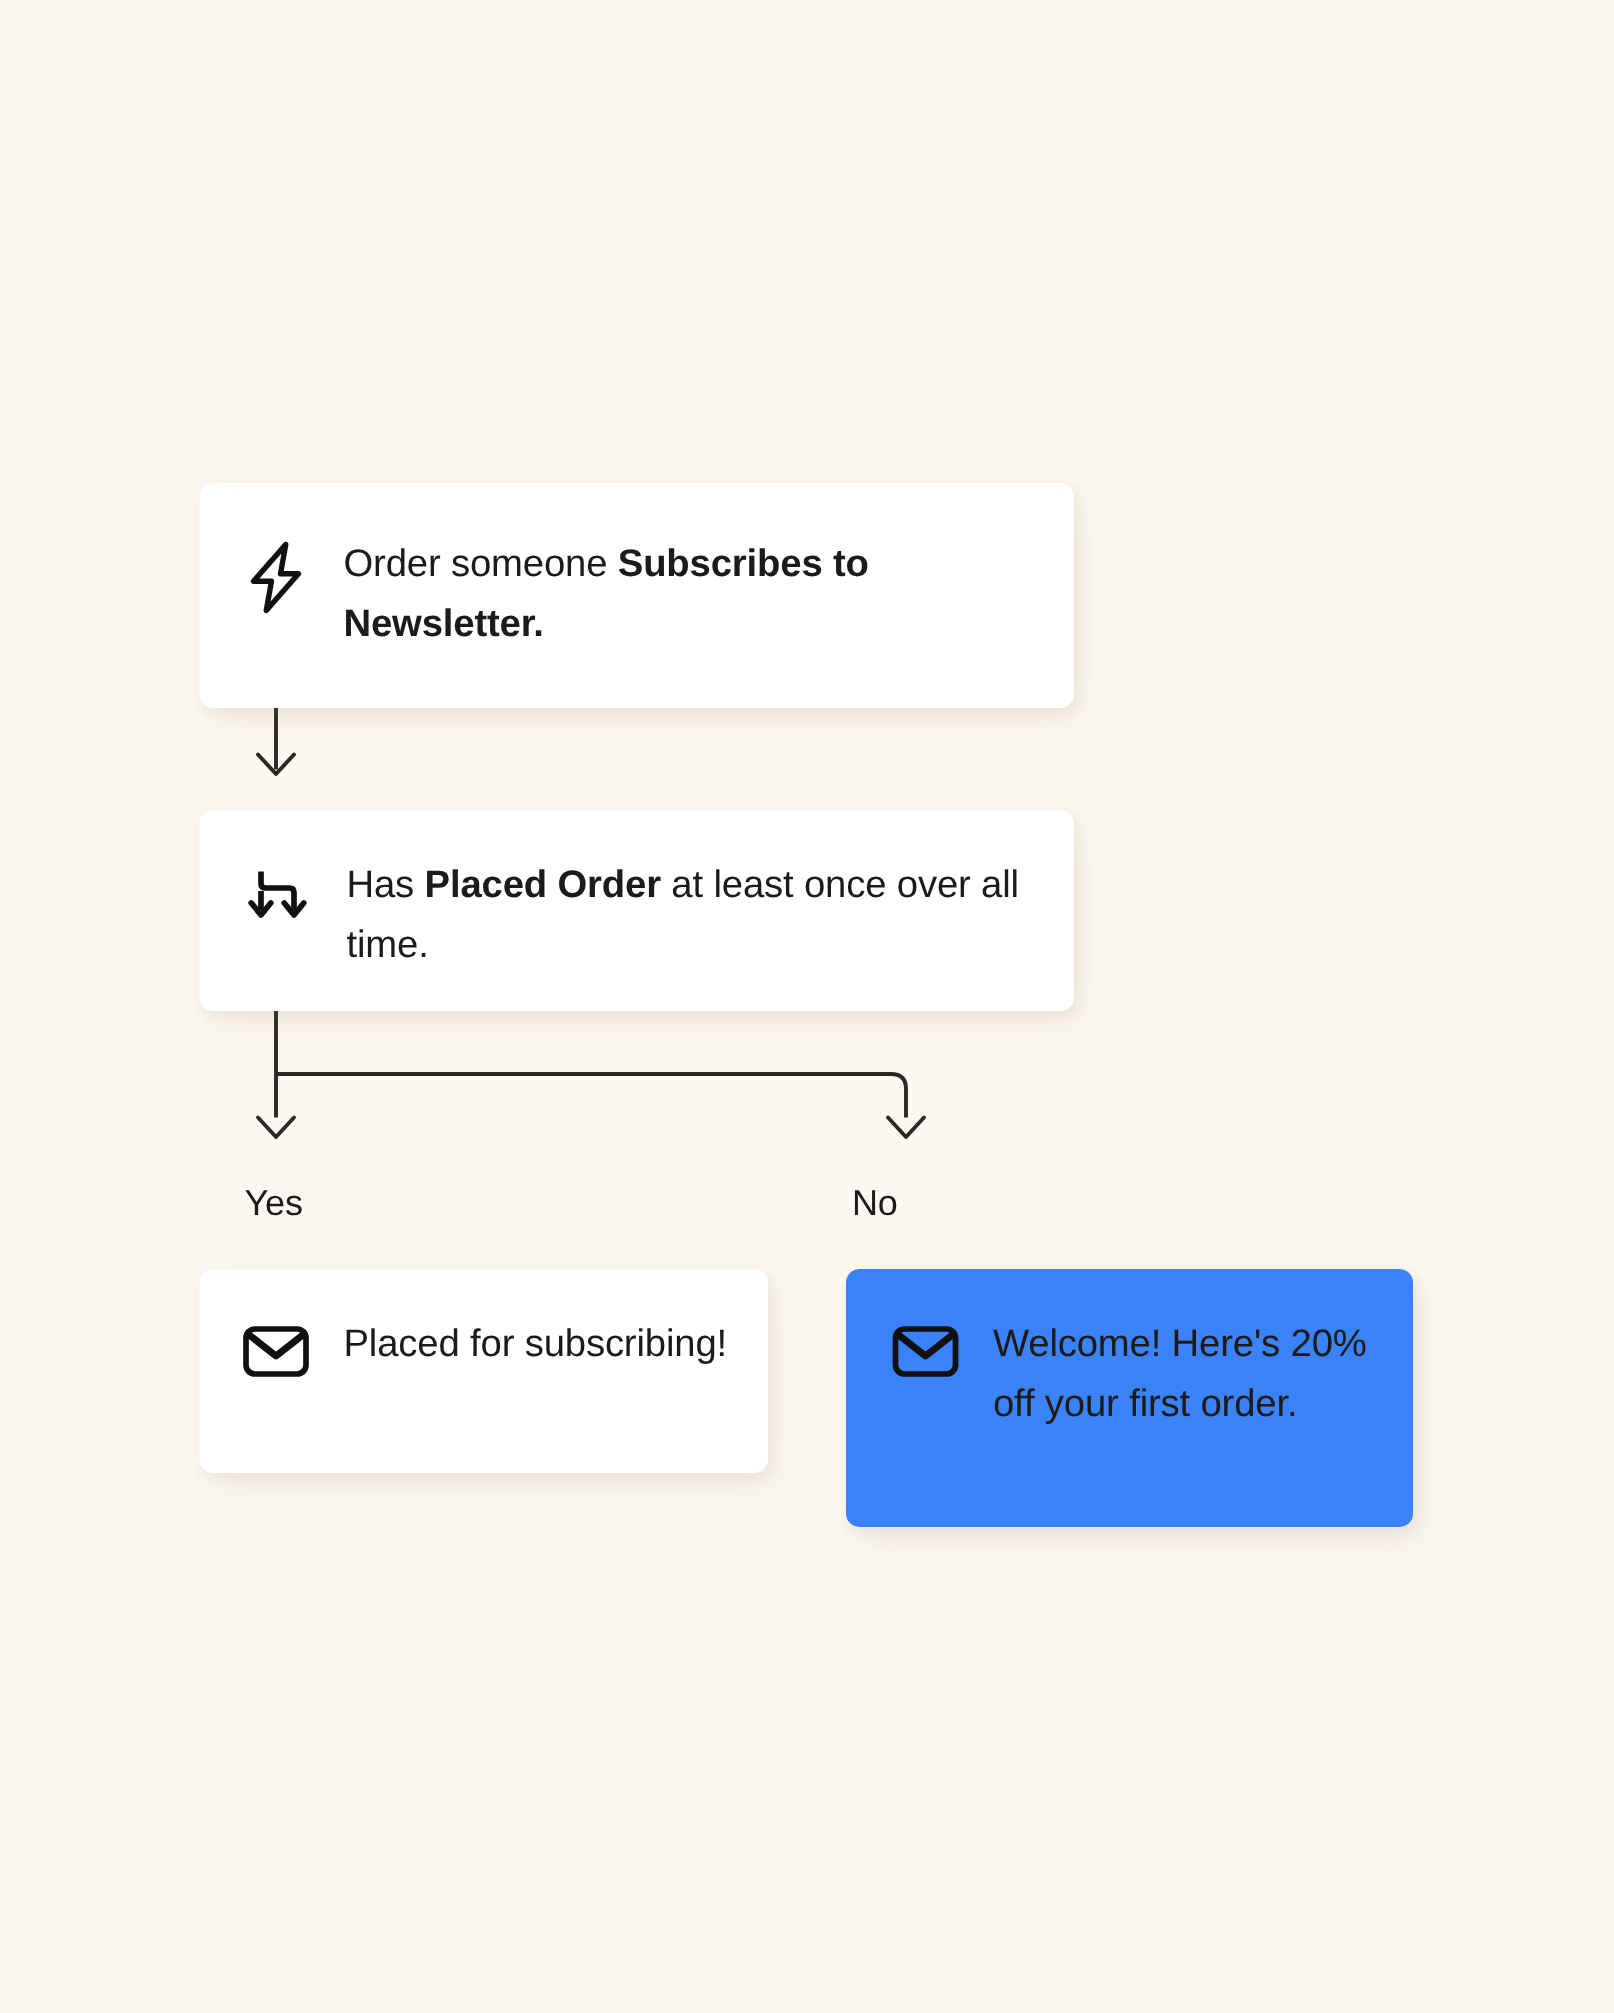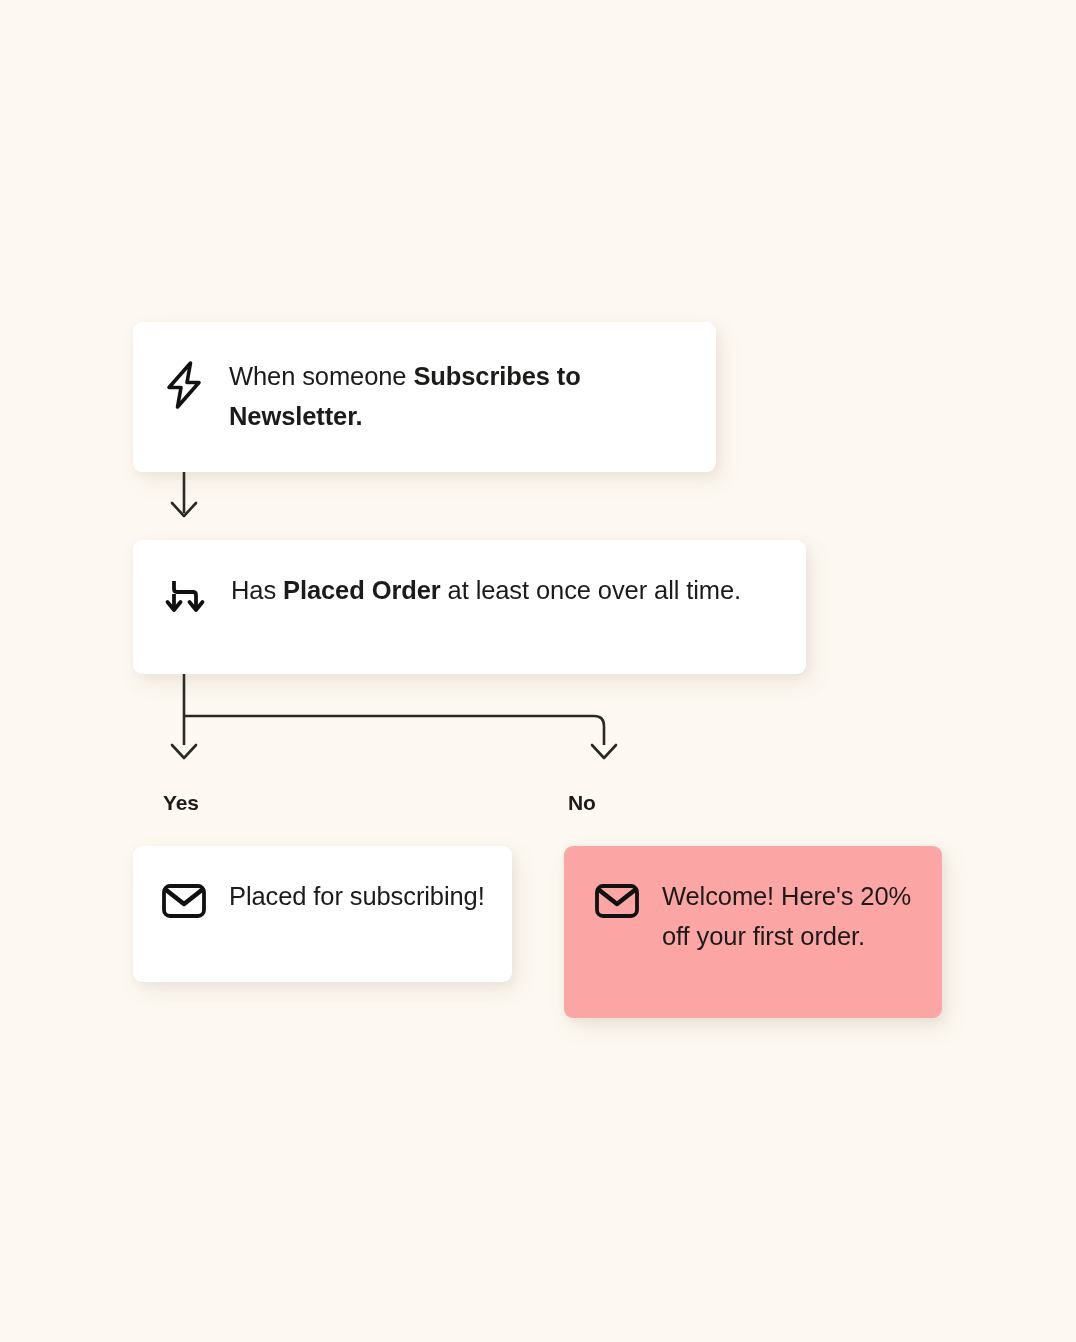--- a/index.html
+++ b/index.html
@@ -25,21 +25,21 @@
     position: absolute;
     box-sizing: border-box;
     display: flex;
     align-items: flex-start;
     border-radius: 9px;
     background: #ffffff;
     box-shadow: 6px 9px 22px rgba(120, 100, 75, 0.10),
                 2px 3px 8px rgba(120, 100, 75, 0.06);
   }
   .card.green {
-    background: #fca5a5;
+    background: #3b82f6;
     box-shadow: 6px 9px 22px rgba(120, 110, 85, 0.13),
                 2px 3px 8px rgba(120, 110, 85, 0.07);
   }
 
   .card-icon {
     flex: 0 0 auto;
     display: block;
   }
 
   .card-text {
@@ -61,21 +61,21 @@
     width: 583px;
     height: 150px;
     padding: 34px 30px 0 28px;
   }
   #card-trigger .card-icon { margin: 4px 22px 0 0; }
 
   
   #card-condition {
     left: 133px;
     top: 540px;
-    width: 673px;
+    width: 583px;
     height: 134px;
     padding: 30px 30px 0 28px;
   }
   #card-condition .card-icon { margin: 6px 22px 0 0; }
 
   
   #card-yes {
     left: 133px;
     top: 846px;
     width: 379px;
@@ -101,24 +101,24 @@
     top: 0;
     width: 1076px;
     height: 1342px;
     pointer-events: none;
   }
 
   
   .branch-label {
     position: absolute;
     color: #1c1b19;
-    font-size: 21px;
+    font-size: 24px;
     line-height: 30px;
     letter-spacing: -0.1px;
-    font-weight: 700;
+    font-weight: 400;
   }
   #label-yes { left: 163px; top: 788px; }
   #label-no  { left: 568px; top: 788px; }
 </style>
 </head>
 <body>
 
 <div class="canvas">
 
   <svg class="connectors" viewBox="0 0 1076 1342" width="1076" height="1342" aria-hidden="true">
@@ -139,21 +139,21 @@
 
     <path d="M592,745 L604,758 L616,745" fill="none" stroke="#2b2926" stroke-width="2.6" stroke-linecap="round" stroke-linejoin="round"></path>
   </svg>
 
   <div class="card" id="card-trigger">
     <span class="card-icon">
       <svg width="46" height="50" viewBox="0 0 46 50" aria-hidden="true">
         <path d="M29.5 3 L8 27.5 L20 27.5 L16.5 47 L38 22.5 L26 22.5 Z" fill="none" stroke="#111111" stroke-width="3.6" stroke-linejoin="round" stroke-linecap="round"></path>
       </svg>
     </span>
-    <div class="card-text"><span>When someone </span><b>Subscribes to Newsletter.</b></div>
+    <div class="card-text"><span>Order someone </span><b>Subscribes to Newsletter.</b></div>
   </div>
 
   <div class="card" id="card-condition">
     <span class="card-icon">
       <svg width="48" height="48" viewBox="0 0 48 48" aria-hidden="true">
         <g fill="none" stroke="#111111" stroke-width="3.8" stroke-linecap="butt" stroke-linejoin="round">
 
           <path d="M13 5 L13 13 Q13 16 16 16 L32 16 Q35 16 35 19 L35 31"></path>
 
           <path d="M13 18 L13 31"></path>

